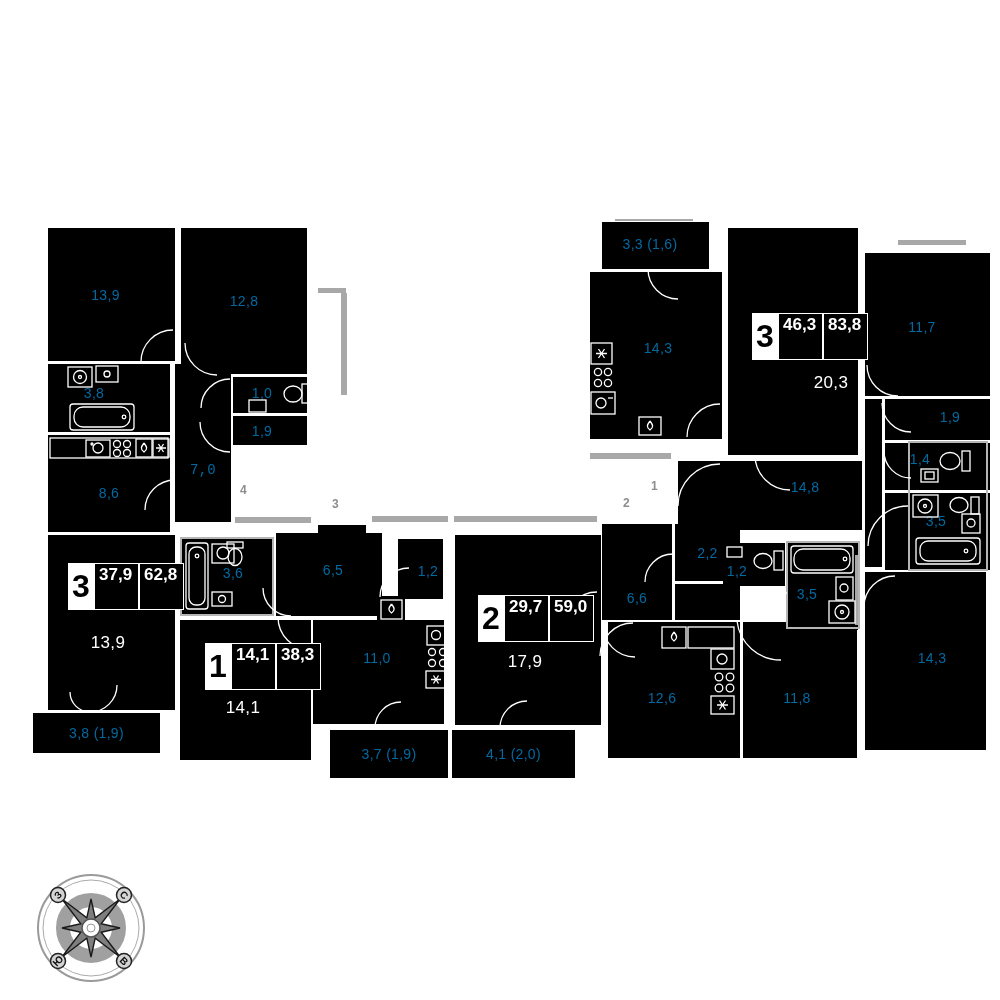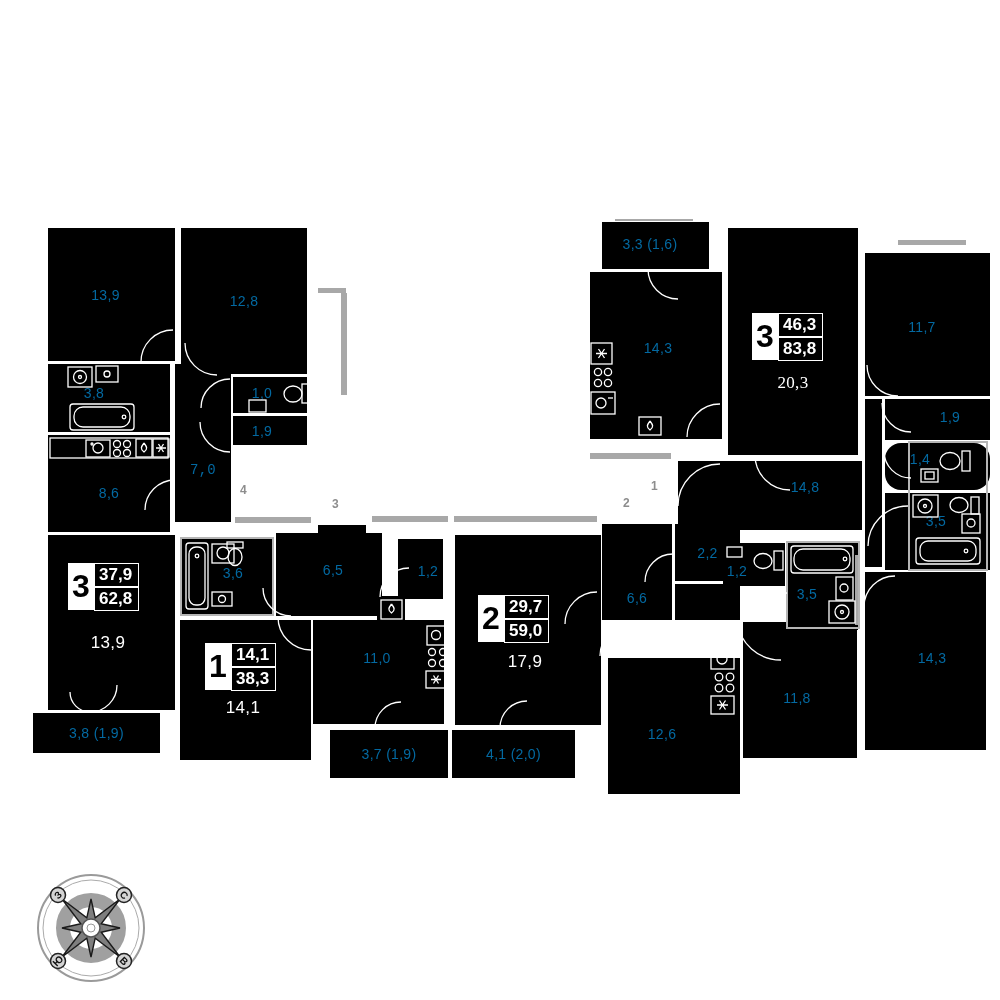--- a/index.html
+++ b/index.html
@@ -5,21 +5,21 @@
   html,body{margin:0;padding:0;background:#fff;}
   .stage{position:relative;width:1000px;height:1000px;background:#fff;overflow:hidden;
          font-family:"Liberation Sans", sans-serif;}
   .room{position:absolute;background:#000;color:#0369a1;display:flex;align-items:center;
         justify-content:center;font-size:14px;letter-spacing:.3px;box-sizing:border-box;white-space:nowrap;}
   .freelbl{position:absolute;color:#fff;font-size:17px;letter-spacing:.3px;
         transform:translate(-50%,-50%);white-space:nowrap;z-index:6;}
   .badge{position:absolute;display:flex;z-index:7;}
   .badge .digit{width:26px;height:47px;background:#fff;color:#000;font-weight:bold;font-size:32px;
         display:flex;align-items:center;justify-content:center;}
-  .badge .vals{display:flex;flex-direction:column;}
+  .badge .vals{display:flex;}
   .badge .val{background:#000;color:#fff;font-weight:bold;font-size:17px;line-height:21px;
         padding:0 6px 1px 4px;border:1px solid #fff;}
   .rail{position:absolute;background:#a8a8a8;z-index:2;}
   .frame{position:absolute;border:2px solid #b5b5b5;box-sizing:border-box;z-index:4;background:transparent;}
   .marker{position:absolute;color:#8d8d8d;font-weight:bold;font-size:12px;z-index:3;}
   svg.linework{position:absolute;left:0;top:0;z-index:5;pointer-events:none;}
   svg.compass{position:absolute;left:25px;top:862px;z-index:6;}
 </style>
 </head>
 <body>
@@ -80,21 +80,21 @@
   <div class="room" style="left:675px;top:524px;width:65px;height:57px;">
       <span>2,2</span>
     </div>
   <div class="room" style="left:675px;top:584px;width:65px;height:36px;"></div>
   <div class="room" style="left:723px;top:543px;width:62px;height:43px;padding:13px 34px 0 0;">
       <span>1,2</span>
     </div>
   <div class="room" style="left:788px;top:543px;width:70px;height:87px;padding:15px 32px 0 0;">
       <span>3,5</span>
     </div>
-  <div class="room" style="left:608px;top:622px;width:132px;height:136px;padding:16px 24px 0 0;margin-top:36px;">
+  <div class="room" style="left:608px;top:622px;width:132px;height:136px;padding:16px 24px 0 0;">
       <span>12,6</span>
     </div>
   <div class="room" style="left:743px;top:622px;width:114px;height:136px;padding:16px 6px 0 0;">
       <span>11,8</span>
     </div>
 
   <div class="room" style="left:602px;top:222px;width:107px;height:47px;padding:0 11px 3px 0;">
       <span>3,3 (1,6)</span>
     </div>
   <div class="room" style="left:590px;top:272px;width:132px;height:167px;padding:0 0 15px 4px;">
@@ -104,36 +104,36 @@
   <div class="room" style="left:678px;top:461px;width:184px;height:69px;padding:0 0 17px 70px;">
       <span>14,8</span>
     </div>
   <div class="room" style="left:865px;top:253px;width:125px;height:143px;padding:5px 11px 0 0;">
       <span>11,7</span>
     </div>
   <div class="room" style="left:865px;top:399px;width:17px;height:168px;"></div>
   <div class="room" style="left:885px;top:399px;width:105px;height:41px;padding:0 0 5px 25px;">
       <span>1,9</span>
     </div>
-  <div class="room" style="left:885px;top:443px;width:105px;height:47px;padding:0 35px 15px 0;border-radius:16px;">
+  <div class="room" style="left:885px;top:443px;width:105px;height:47px;padding:0 35px 15px 0;">
       <span>1,4</span>
     </div>
   <div class="room" style="left:885px;top:493px;width:105px;height:77px;padding:0 3px 21px 0;">
       <span>3,5</span>
     </div>
   <div class="room" style="left:865px;top:572px;width:121px;height:178px;padding:0 0 6px 13px;">
       <span>14,3</span>
     </div>
 
   <div class="room" style="left:318px;top:525px;width:48px;height:15px;"></div>
 
   <span class="freelbl" style="left:108px;top:643px;">13,9</span>
   <span class="freelbl" style="left:243px;top:708px;">14,1</span>
   <span class="freelbl" style="left:525px;top:662px;">17,9</span>
-  <span class="freelbl" style="left:793px;top:383px;font-family:Liberation Serif, serif;">20,3</span>
+  <span class="freelbl" style="left:831px;top:383px;">20,3</span>
 
   <div class="badge" style="left:68px;top:563px;">
     <div class="digit">3</div>
     <div class="vals">
         <div class="val">37,9</div>
         <div class="val">62,8</div>
       </div>
   </div>
   <div class="badge" style="left:205px;top:643px;">
     <div class="digit">1</div>

